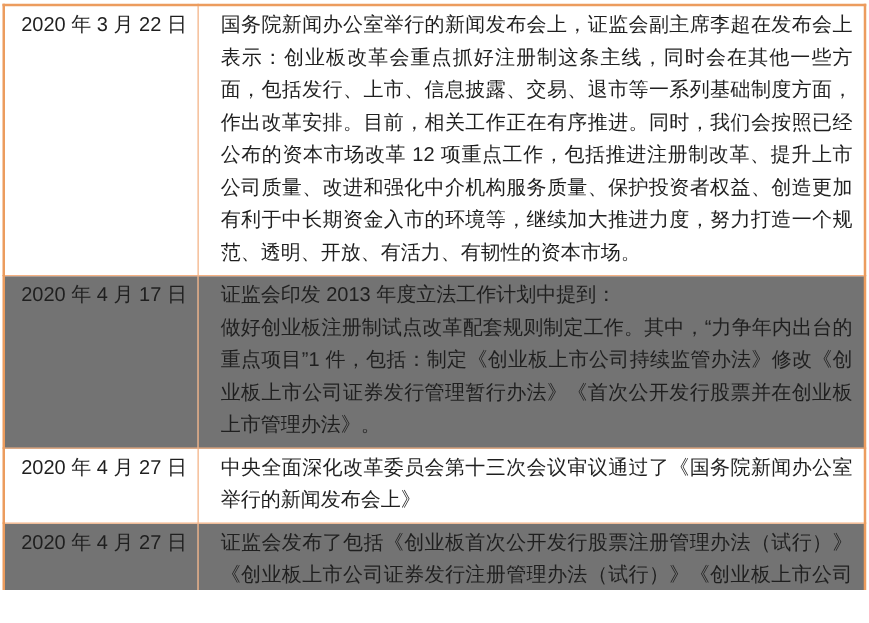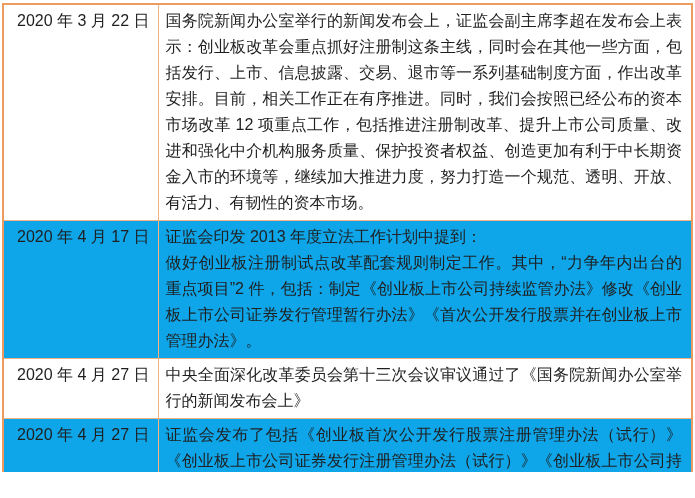--- a/index.html
+++ b/index.html
@@ -31,27 +31,27 @@
   table.timeline td {
     border: 1.5px solid #F4B183;
     vertical-align: top;
     padding: 3px 8px 4px 12px;
   }
   table.timeline td.date-cell {
     white-space: nowrap;
     padding-left: 13px;
   }
   table.timeline td.content-cell {
-    padding-left: 7px;
+    padding-left: 18px;
     padding-right: 9px;
     text-align: justify;
     text-justify: inter-ideograph;
   }
   table.timeline tr.banded {
-    background: #0ea5e9;
+    background: #737373;
   }
   .content-cell p {
     margin: 0;
   }
 </style>
 </head>
 <body>
 
 <div class="page">
   <table class="timeline">
@@ -63,21 +63,21 @@
       <tr>
         <td class="date-cell">2020 年 3 月 22 日</td>
         <td class="content-cell">
           <p>国务院新闻办公室举行的新闻发布会上，证监会副主席李超在发布会上表示：创业板改革会重点抓好注册制这条主线，同时会在其他一些方面，包括发行、上市、信息披露、交易、退市等一系列基础制度方面，作出改革安排。目前，相关工作正在有序推进。同时，我们会按照已经公布的资本市场改革 12 项重点工作，包括推进注册制改革、提升上市公司质量、改进和强化中介机构服务质量、保护投资者权益、创造更加有利于中长期资金入市的环境等，继续加大推进力度，努力打造一个规范、透明、开放、有活力、有韧性的资本市场。</p>
         </td>
       </tr>
       <tr class="banded">
         <td class="date-cell">2020 年 4 月 17 日</td>
         <td class="content-cell">
           <p>证监会印发 2013 年度立法工作计划中提到：</p>
-          <p>做好创业板注册制试点改革配套规则制定工作。其中，“力争年内出台的重点项目”2 件，包括：制定《创业板上市公司持续监管办法》修改《创业板上市公司证券发行管理暂行办法》《首次公开发行股票并在创业板上市管理办法》。</p>
+          <p>做好创业板注册制试点改革配套规则制定工作。其中，“力争年内出台的重点项目”1 件，包括：制定《创业板上市公司持续监管办法》修改《创业板上市公司证券发行管理暂行办法》《首次公开发行股票并在创业板上市管理办法》。</p>
         </td>
       </tr>
       <tr>
         <td class="date-cell">2020 年 4 月 27 日</td>
         <td class="content-cell">
           <p>中央全面深化改革委员会第十三次会议审议通过了《国务院新闻办公室举行的新闻发布会上》</p>
         </td>
       </tr>
       <tr class="banded">
         <td class="date-cell">2020 年 4 月 27 日</td>

